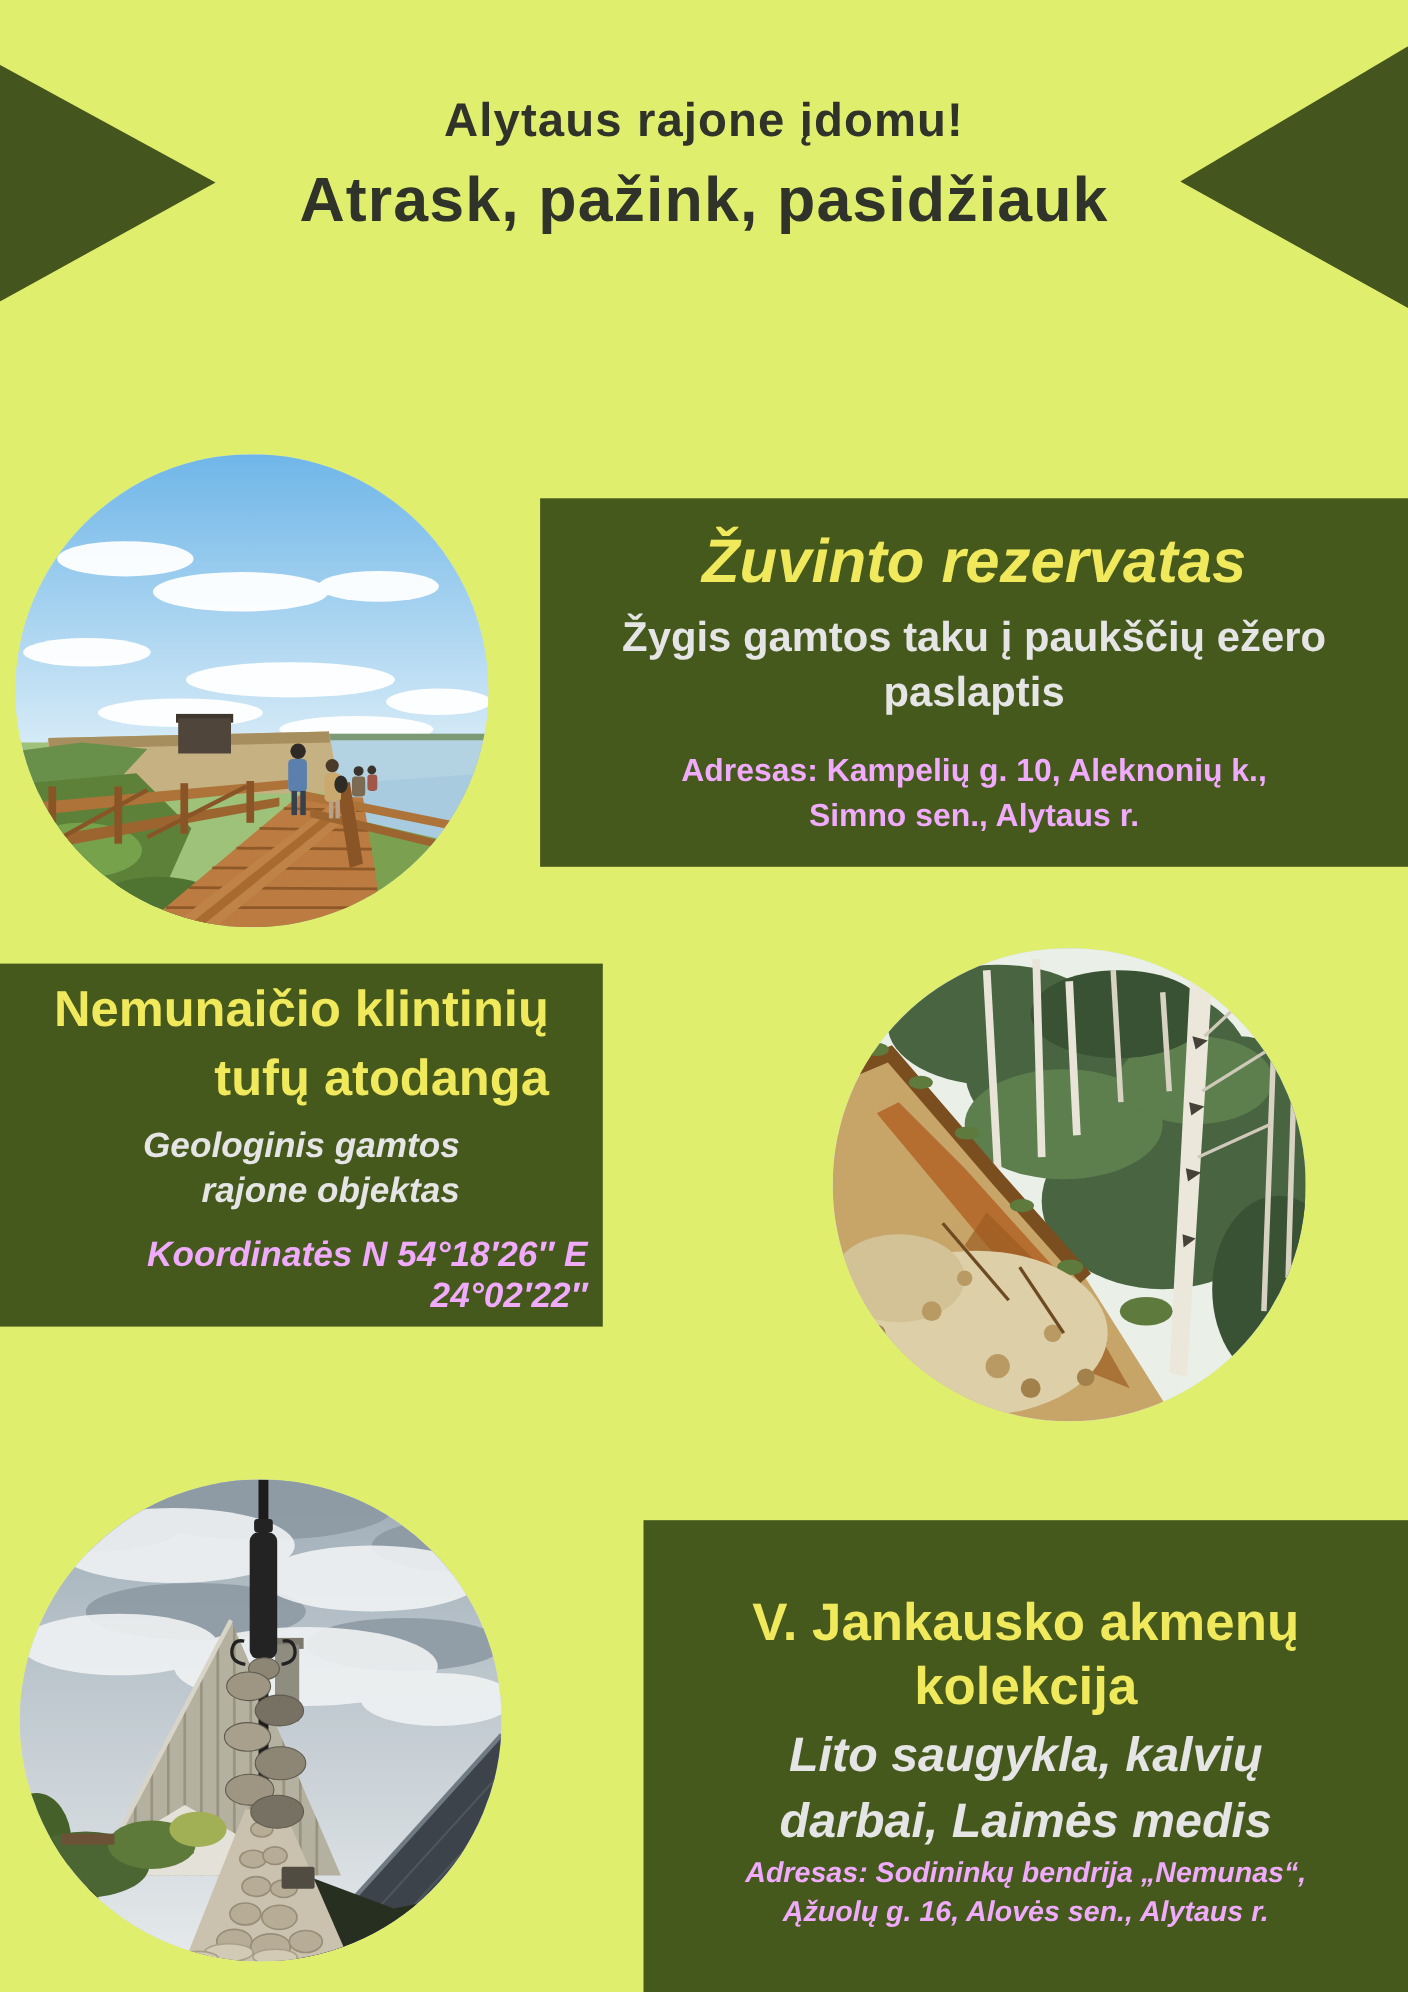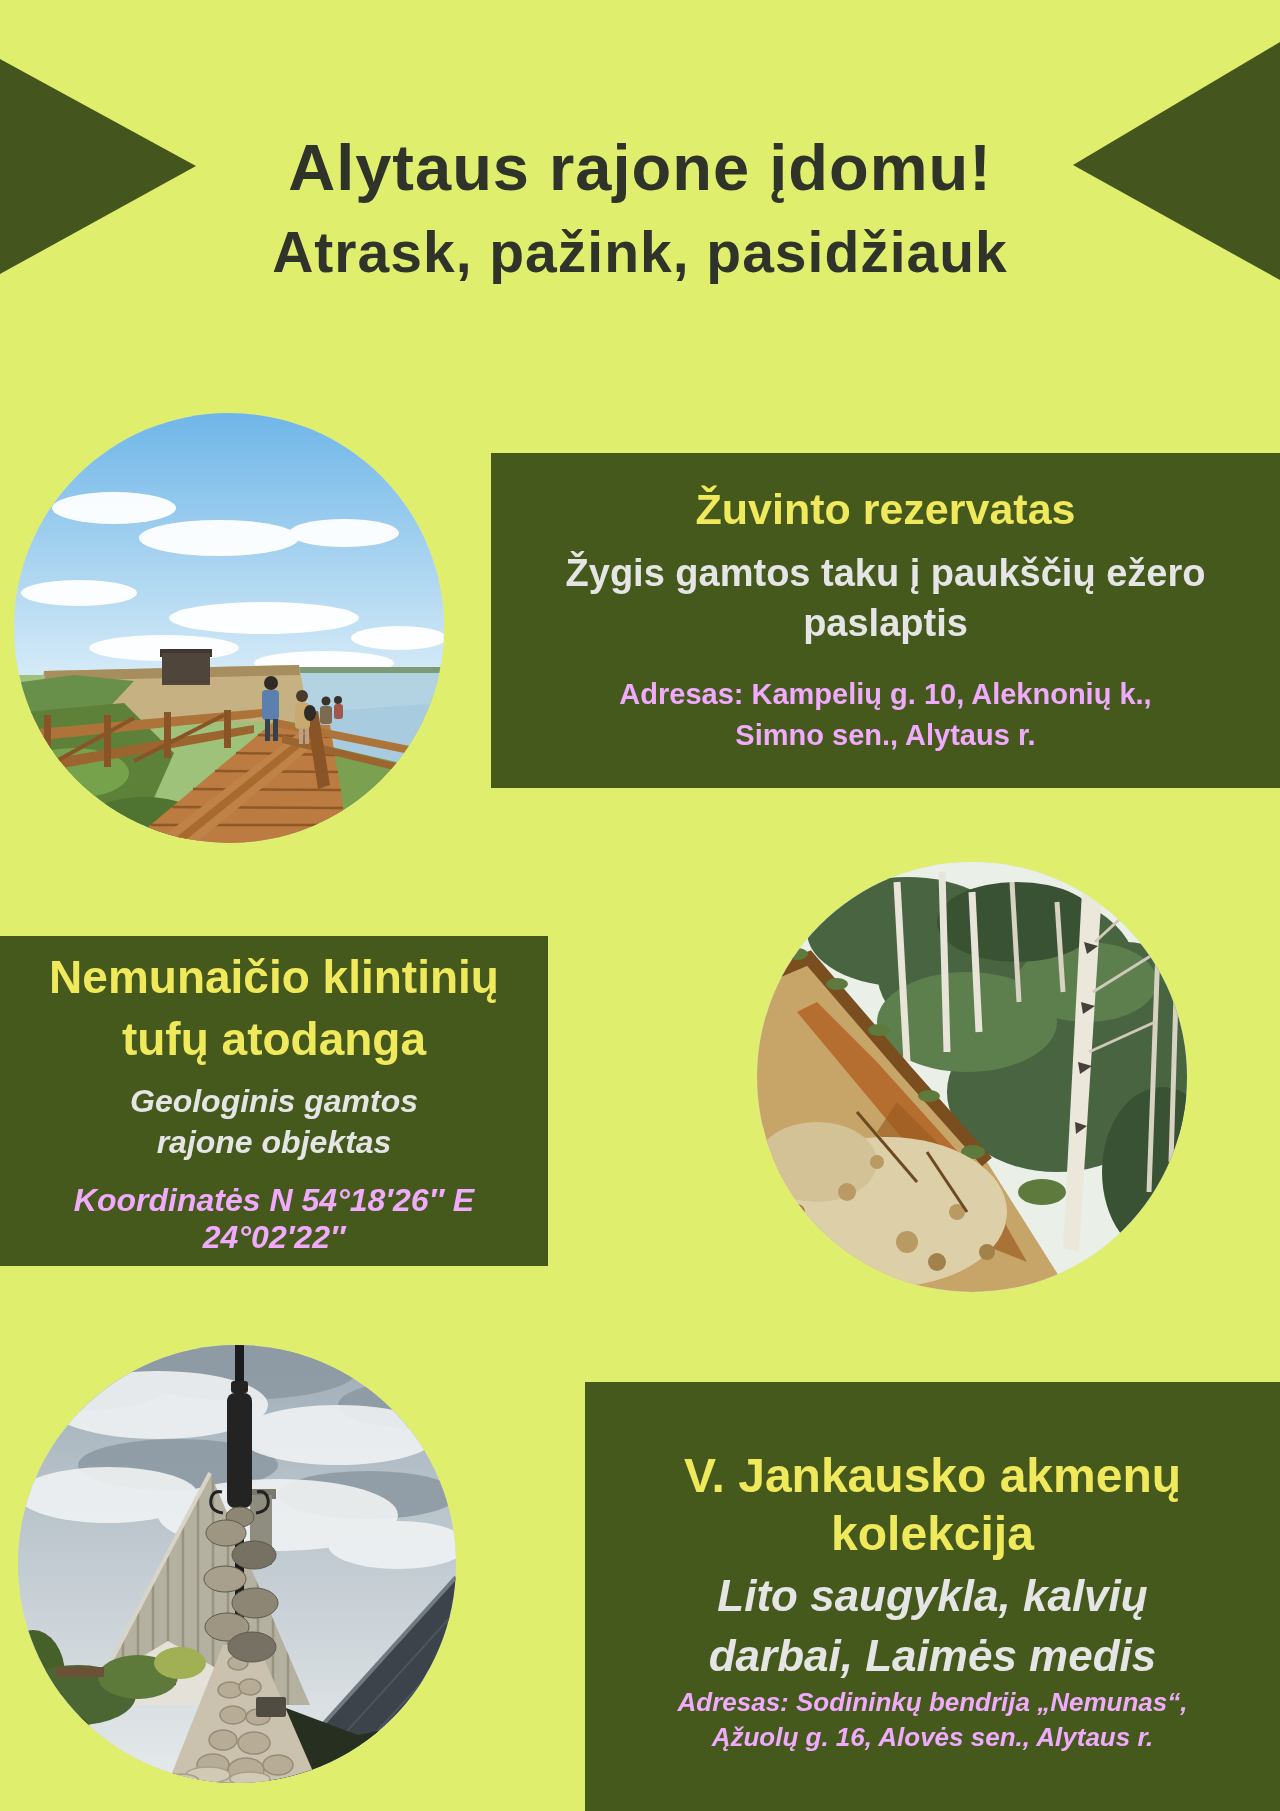--- a/index.html
+++ b/index.html
@@ -6,43 +6,43 @@
   .poster{
     position:relative;width:1280px;height:1811px;margin:0 auto;
     background:#e0ee6d;overflow:hidden;
     font-family:"Liberation Sans", sans-serif;
   }
   .tri{position:absolute;display:block;}
   .header{
     position:absolute;top:86px;left:0;width:100%;
     text-align:center;color:#30332a;font-weight:bold;
   }
-  .header .l1{font-size:65px;letter-spacing:1px;margin-top:44px;}
+  .header .l1{font-size:43px;letter-spacing:1px;}
   .header .l2{font-size:57px;letter-spacing:1px;margin-top:14px;}
 
   .photo{position:absolute;border-radius:50%;overflow:hidden;background:#cde;}
   .photo svg{display:block;width:100%;height:100%;}
   #photo1{left:14px;top:413px;width:430px;height:430px;}
   #photo2{left:757px;top:862px;width:430px;height:430px;}
   #photo3{left:18px;top:1345px;width:438px;height:438px;}
 
   .gbox{
     position:absolute;background:#46591d;color:#f6f4ec;
     display:flex;flex-direction:column;justify-content:center;align-items:center;
     text-align:center;padding:0 14px;box-sizing:border-box;
   }
   #box1{left:491px;top:453px;width:789px;height:335px;}
-  #box2{left:0;top:936px;width:548px;height:330px;}
+  #box2{left:0;top:876px;width:548px;height:330px;text-align:right;}
   #box3{left:585px;top:1382px;width:695px;height:438px;}
 
   .ytitle{color:#f1e95c;font-weight:bold;}
   .sub{color:#e5e5e5;font-weight:bold;}
   .addr,.coords{color:#f0abfc;font-weight:bold;}
 
-  #box1 .ytitle{font-size:43px;line-height:1.1;}
+  #box1 .ytitle{font-size:56px;line-height:1.1;font-style:italic;}
   #box1 .sub{font-size:38px;line-height:1.3;margin-top:16px;}
   #box1 .addr{font-size:29px;line-height:1.4;margin-top:26px;}
 
   #box2 .ytitle{font-size:46px;line-height:1.35;}
   #box2 .sub{font-size:32px;line-height:1.3;font-style:italic;margin-top:10px;}
   #box2 .coords{font-size:32px;font-style:italic;margin-top:18px;}
 
   #box3 .ytitle{font-size:48px;line-height:1.2;}
   #box3 .sub{font-size:44px;line-height:1.35;font-style:italic;margin-top:4px;}
   #box3 .addr{font-size:26px;line-height:1.35;font-style:italic;}

